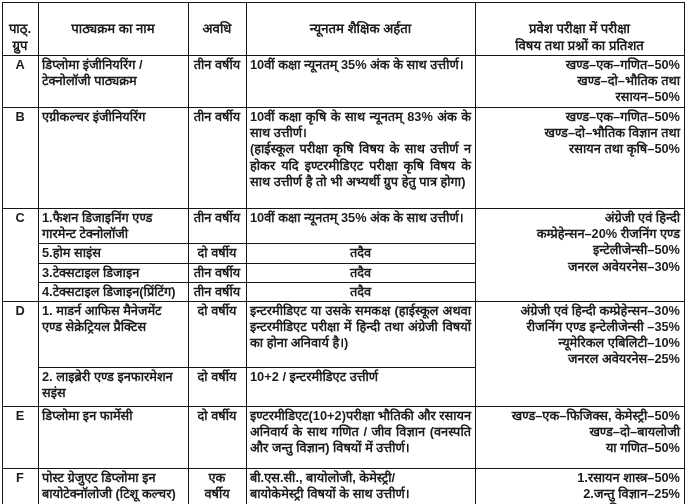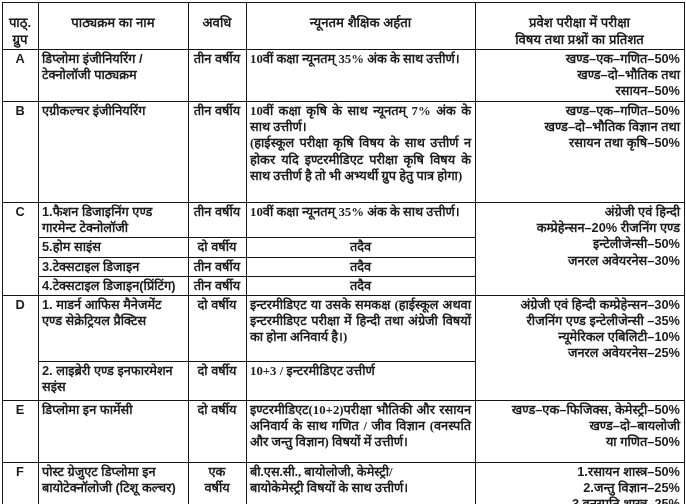--- a/index.html
+++ b/index.html
@@ -31,29 +31,29 @@
     color: #1c1c1c;
     font-weight: 600;
     white-space: pre-line;
     overflow: hidden;
   }
   table.criteria th {
     text-align: center;
     font-weight: 800;
     font-size: 13.2px;
     vertical-align: top;
-    padding-top: 12px;
+    padding-top: 18px;
   }
   .group-cell {
     text-align: center;
     font-weight: 800;
     font-size: 13.5px;
   }
   .duration-cell { text-align: center; }
-  .qual-cell { text-align: justify; font-family: Liberation Serif, serif; }
+  .qual-cell { text-align: justify; }
   .exam-cell { text-align: right; }
   
   tr.r-head { height: 38px; }
   tr.r-a    { height: 52px; }
   tr.r-b    { height: 101px; }
   tr.r-c1   { height: 34px; }
   tr.r-c2   { height: 18px; }
   tr.r-c3   { height: 16px; }
   tr.r-c4   { height: 17px; }
   tr.r-d1   { height: 66px; }
@@ -92,21 +92,21 @@
         <td class="duration-cell">तीन वर्षीय</td>
         <td class="qual-cell">10वीं कक्षा न्यूनतम् 35% अंक के साथ उत्तीर्ण।</td>
         <td class="exam-cell">खण्ड–एक–गणित–50%
 खण्ड–दो–भौतिक तथा
 रसायन–50%</td>
       </tr>
       <tr class="r-b">
         <td class="group-cell">B</td>
         <td class="name-cell">एग्रीकल्चर इंजीनियरिंग</td>
         <td class="duration-cell">तीन वर्षीय</td>
-        <td class="qual-cell">10वीं कक्षा कृषि के साथ न्यूनतम् 7% अंक के साथ उत्तीर्ण।
+        <td class="qual-cell">10वीं कक्षा कृषि के साथ न्यूनतम् 83% अंक के साथ उत्तीर्ण।
 (हाईस्कूल परीक्षा कृषि विषय के साथ उत्तीर्ण न होकर यदि इण्टरमीडिएट परीक्षा कृषि विषय के साथ उत्तीर्ण है तो भी अभ्यर्थी ग्रुप हेतु पात्र होगा)</td>
         <td class="exam-cell">खण्ड–एक–गणित–50%
 खण्ड–दो–भौतिक विज्ञान तथा
 रसायन तथा कृषि–50%</td>
       </tr>
       <tr class="r-c1">
         <td class="group-cell" rowspan="4">C</td>
         <td class="name-cell">1.फैशन डिजाइनिंग एण्ड
 गारमेन्ट टेक्नोलॉजी</td>
         <td class="duration-cell">तीन वर्षीय</td>
@@ -139,21 +139,21 @@
         <td class="qual-cell">इन्टरमीडिएट या उसके समकक्ष (हाईस्कूल अथवा इन्टरमीडिएट परीक्षा में हिन्दी तथा अंग्रेजी विषयों का होना अनिवार्य है।)</td>
         <td class="exam-cell" rowspan="2">अंग्रेजी एवं हिन्दी कम्प्रेहेन्सन–30%
 रीजनिंग एण्ड इन्टेलीजेन्सी –35%
 न्यूमेरिकल एबिलिटी–10%
 जनरल अवेयरनेस–25%</td>
       </tr>
       <tr class="r-d2">
         <td class="name-cell">2. लाइब्रेरी एण्ड इनफारमेशन
 सइंस</td>
         <td class="duration-cell">दो वर्षीय</td>
-        <td class="qual-cell">10+3 / इन्टरमीडिएट उत्तीर्ण</td>
+        <td class="qual-cell">10+2 / इन्टरमीडिएट उत्तीर्ण</td>
       </tr>
       <tr class="r-e">
         <td class="group-cell">E</td>
         <td class="name-cell">डिप्लोमा इन फार्मेसी</td>
         <td class="duration-cell">दो वर्षीय</td>
         <td class="qual-cell">इण्टरमीडिएट(10+2)परीक्षा भौतिकी और रसायन अनिवार्य के साथ गणित / जीव विज्ञान (वनस्पति और जन्तु विज्ञान) विषयों में उत्तीर्ण।</td>
         <td class="exam-cell">खण्ड–एक–फिजिक्स, केमेस्ट्री–50%
 खण्ड–दो–बायलोजी
 या गणित–50%</td>
       </tr>

